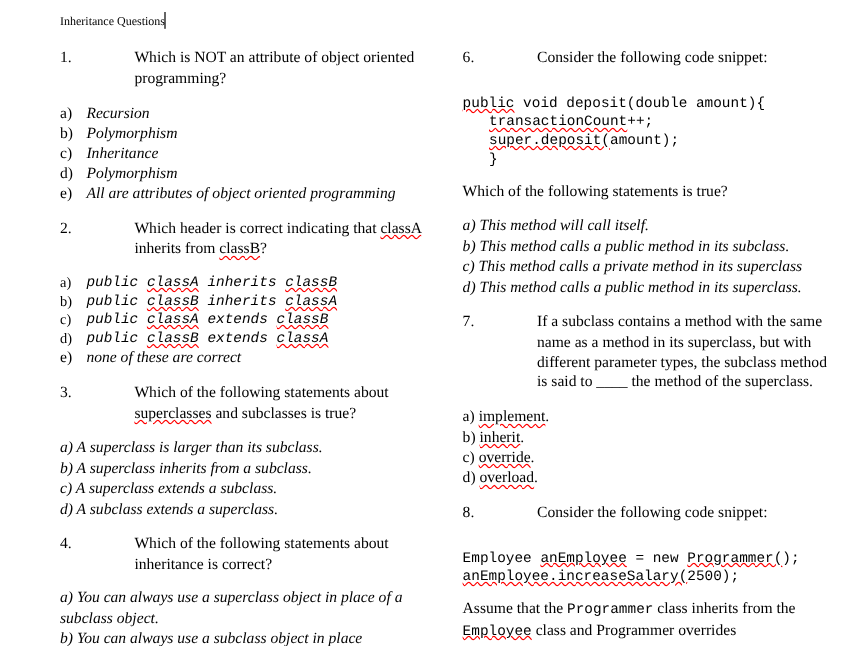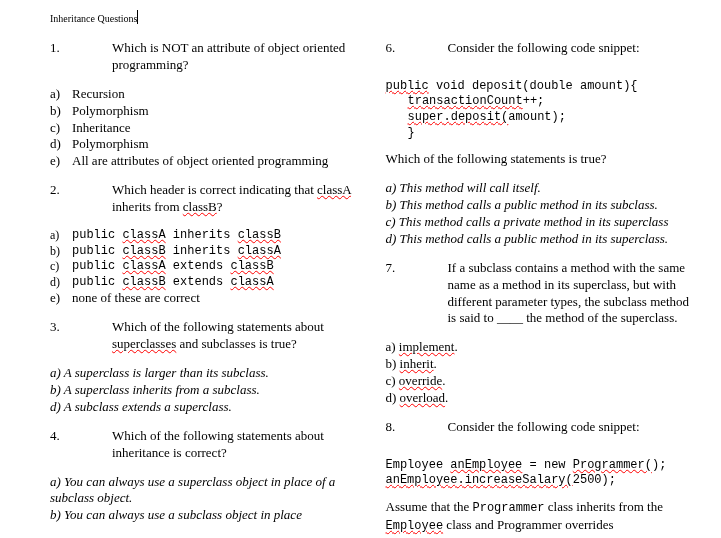--- a/index.html
+++ b/index.html
@@ -50,20 +50,21 @@
   }
   .option {
     display: flex;
   }
   .option .letter {
     width: 22px;
     flex-shrink: 0;
   }
   .option .otext {
     flex: 1;
+    font-style: italic;
   }
   .squiggle {
     text-decoration: underline wavy red;
     text-decoration-thickness: 1px;
     text-underline-offset: 1px;
   }
   .mono {
     font-family: "Courier New", monospace;
     font-size: 12px;
   }
@@ -143,20 +144,21 @@
         </div>
     </div>
 
     <div class="question">
       <div class="qnum">3.</div>
       <div class="qtext"><span>Which of the following statements about </span><span class="squiggle">superclasses</span><span> and subclasses is true?</span></div>
     </div>
     <div class="q6opts">
       <div>a) A superclass is larger than its subclass.</div>
       <div>b) A superclass inherits from a subclass.</div>
+      <div>c) A superclass extends a subclass.</div>
       <div>d) A subclass extends a superclass.</div>
     </div>
 
     <div class="question" style="margin-top:12px">
       <div class="qnum">4.</div>
       <div class="qtext">Which of the following statements about inheritance is correct?</div>
     </div>
     <div class="q6opts">
       <div>a) You can always use a superclass object in place of a subclass object.</div>
       <div>b) You can always use a subclass object in place</div>

